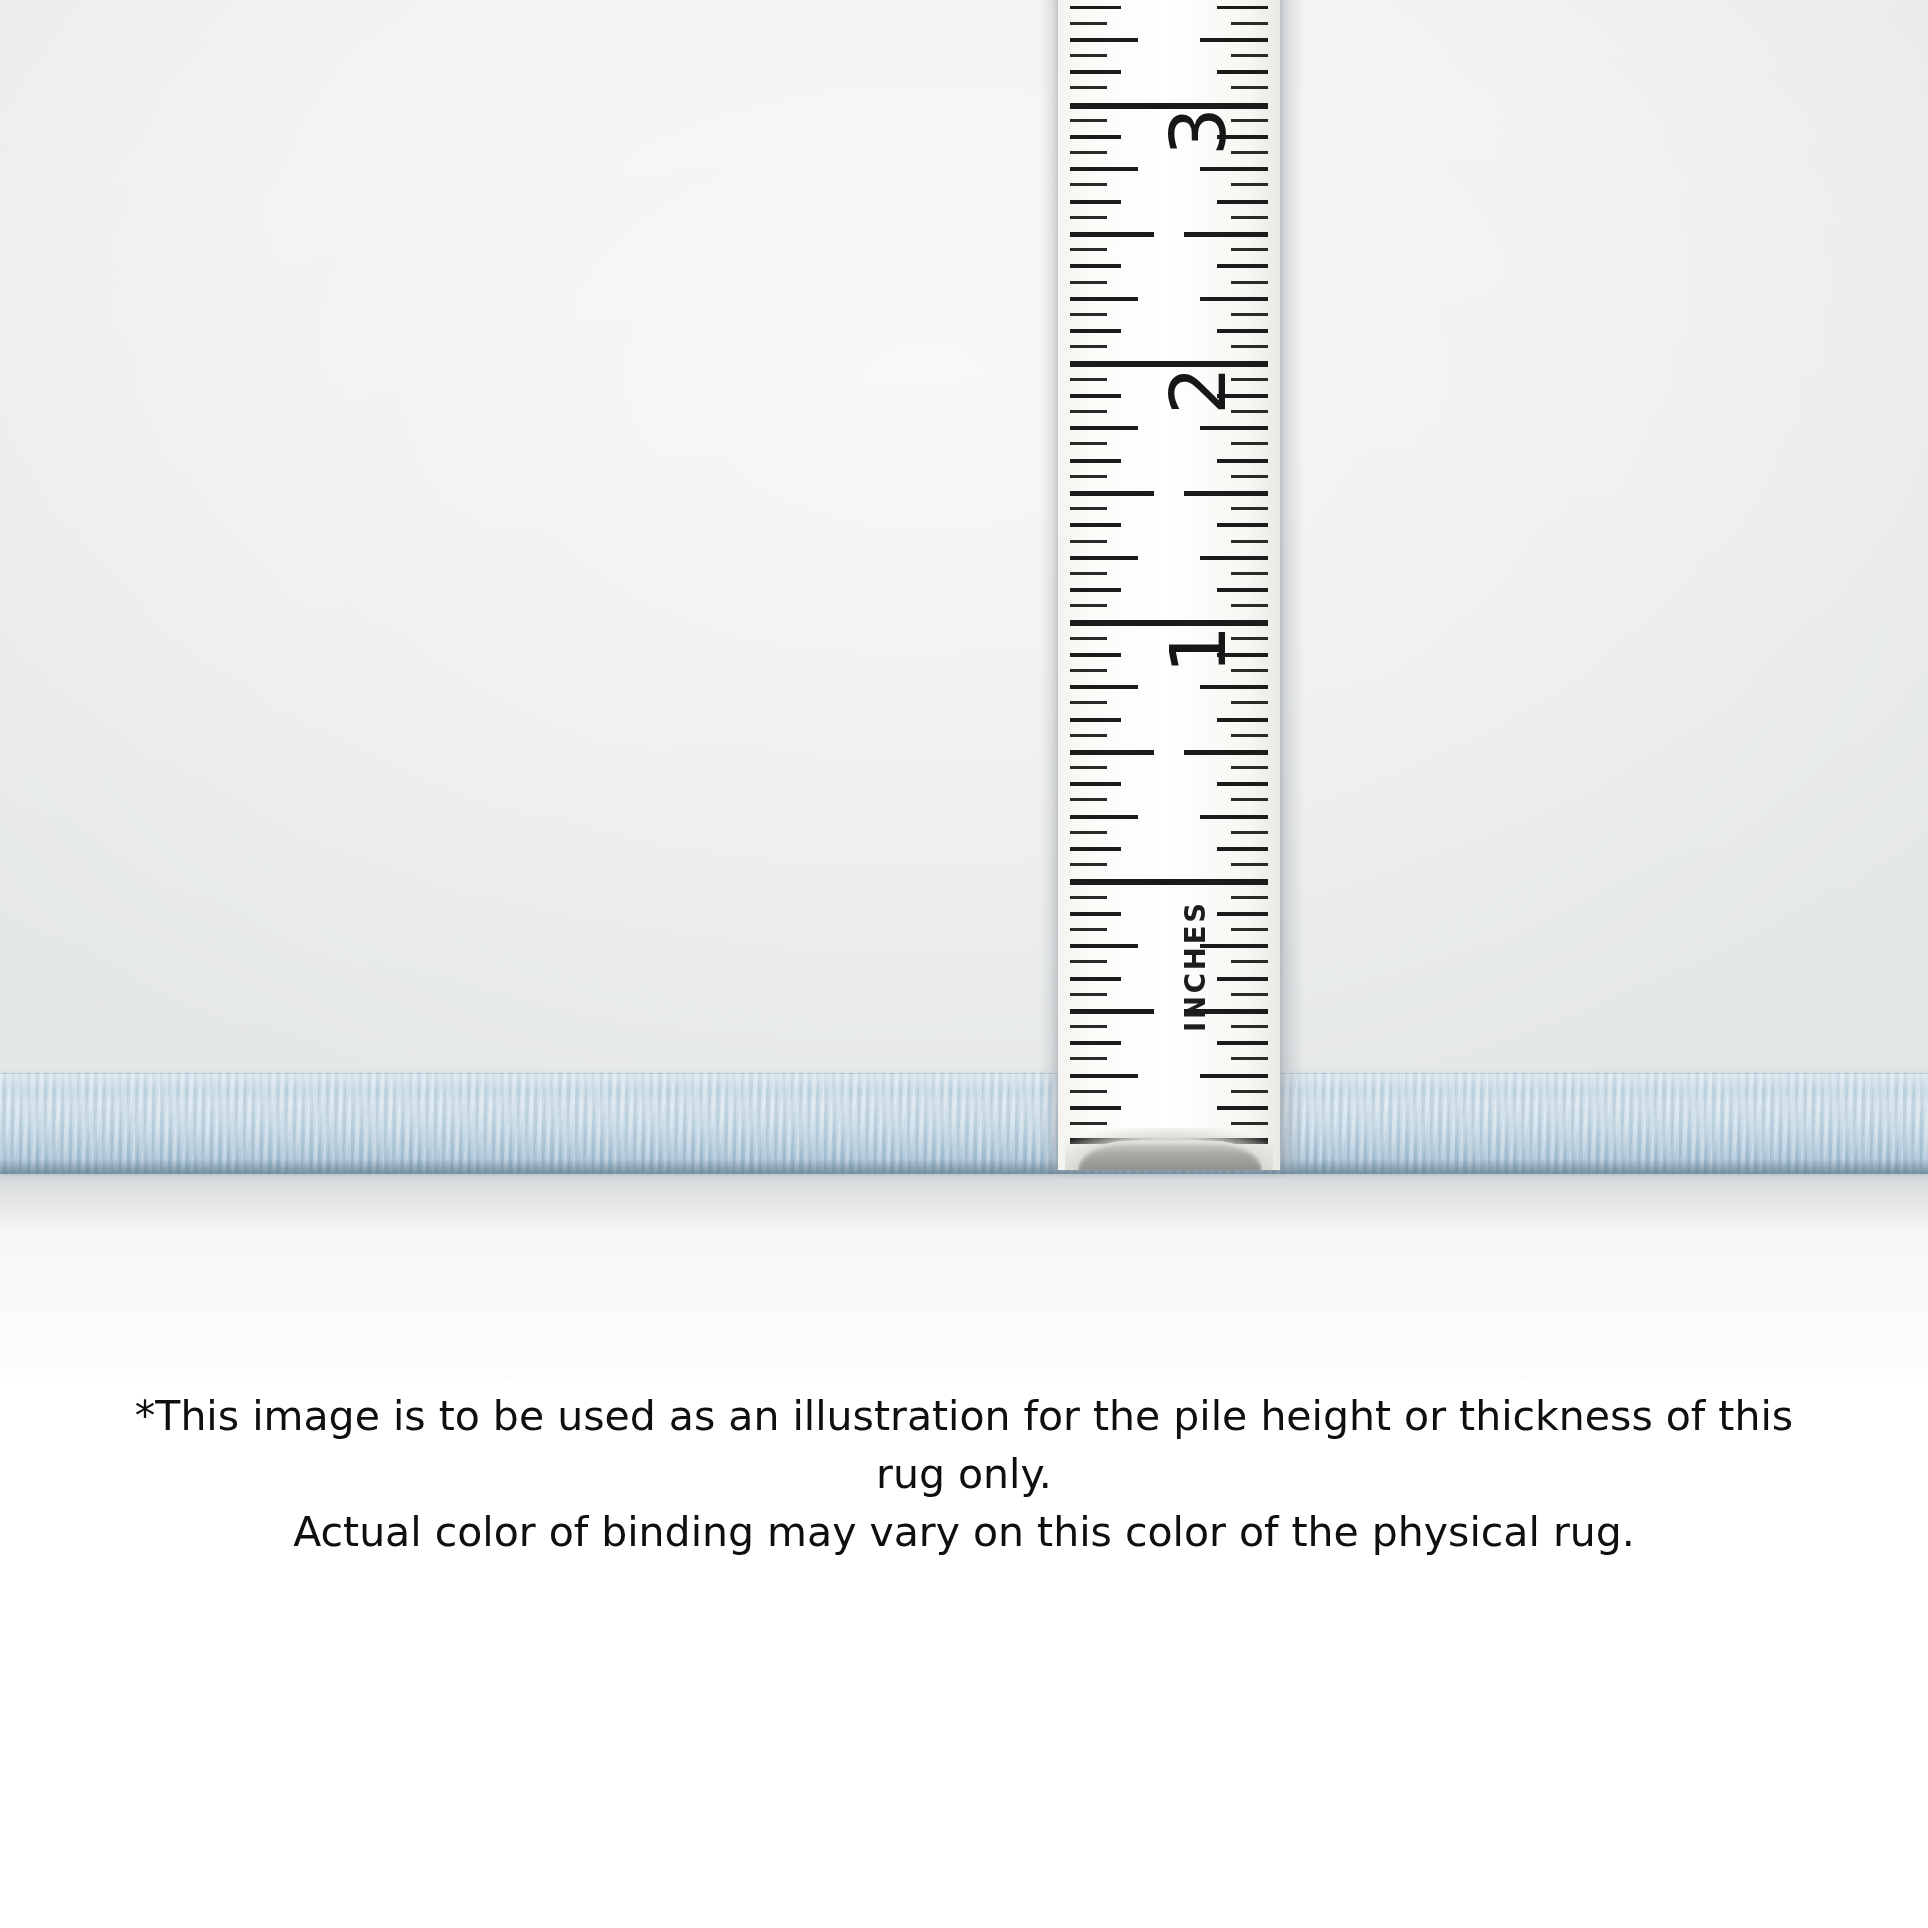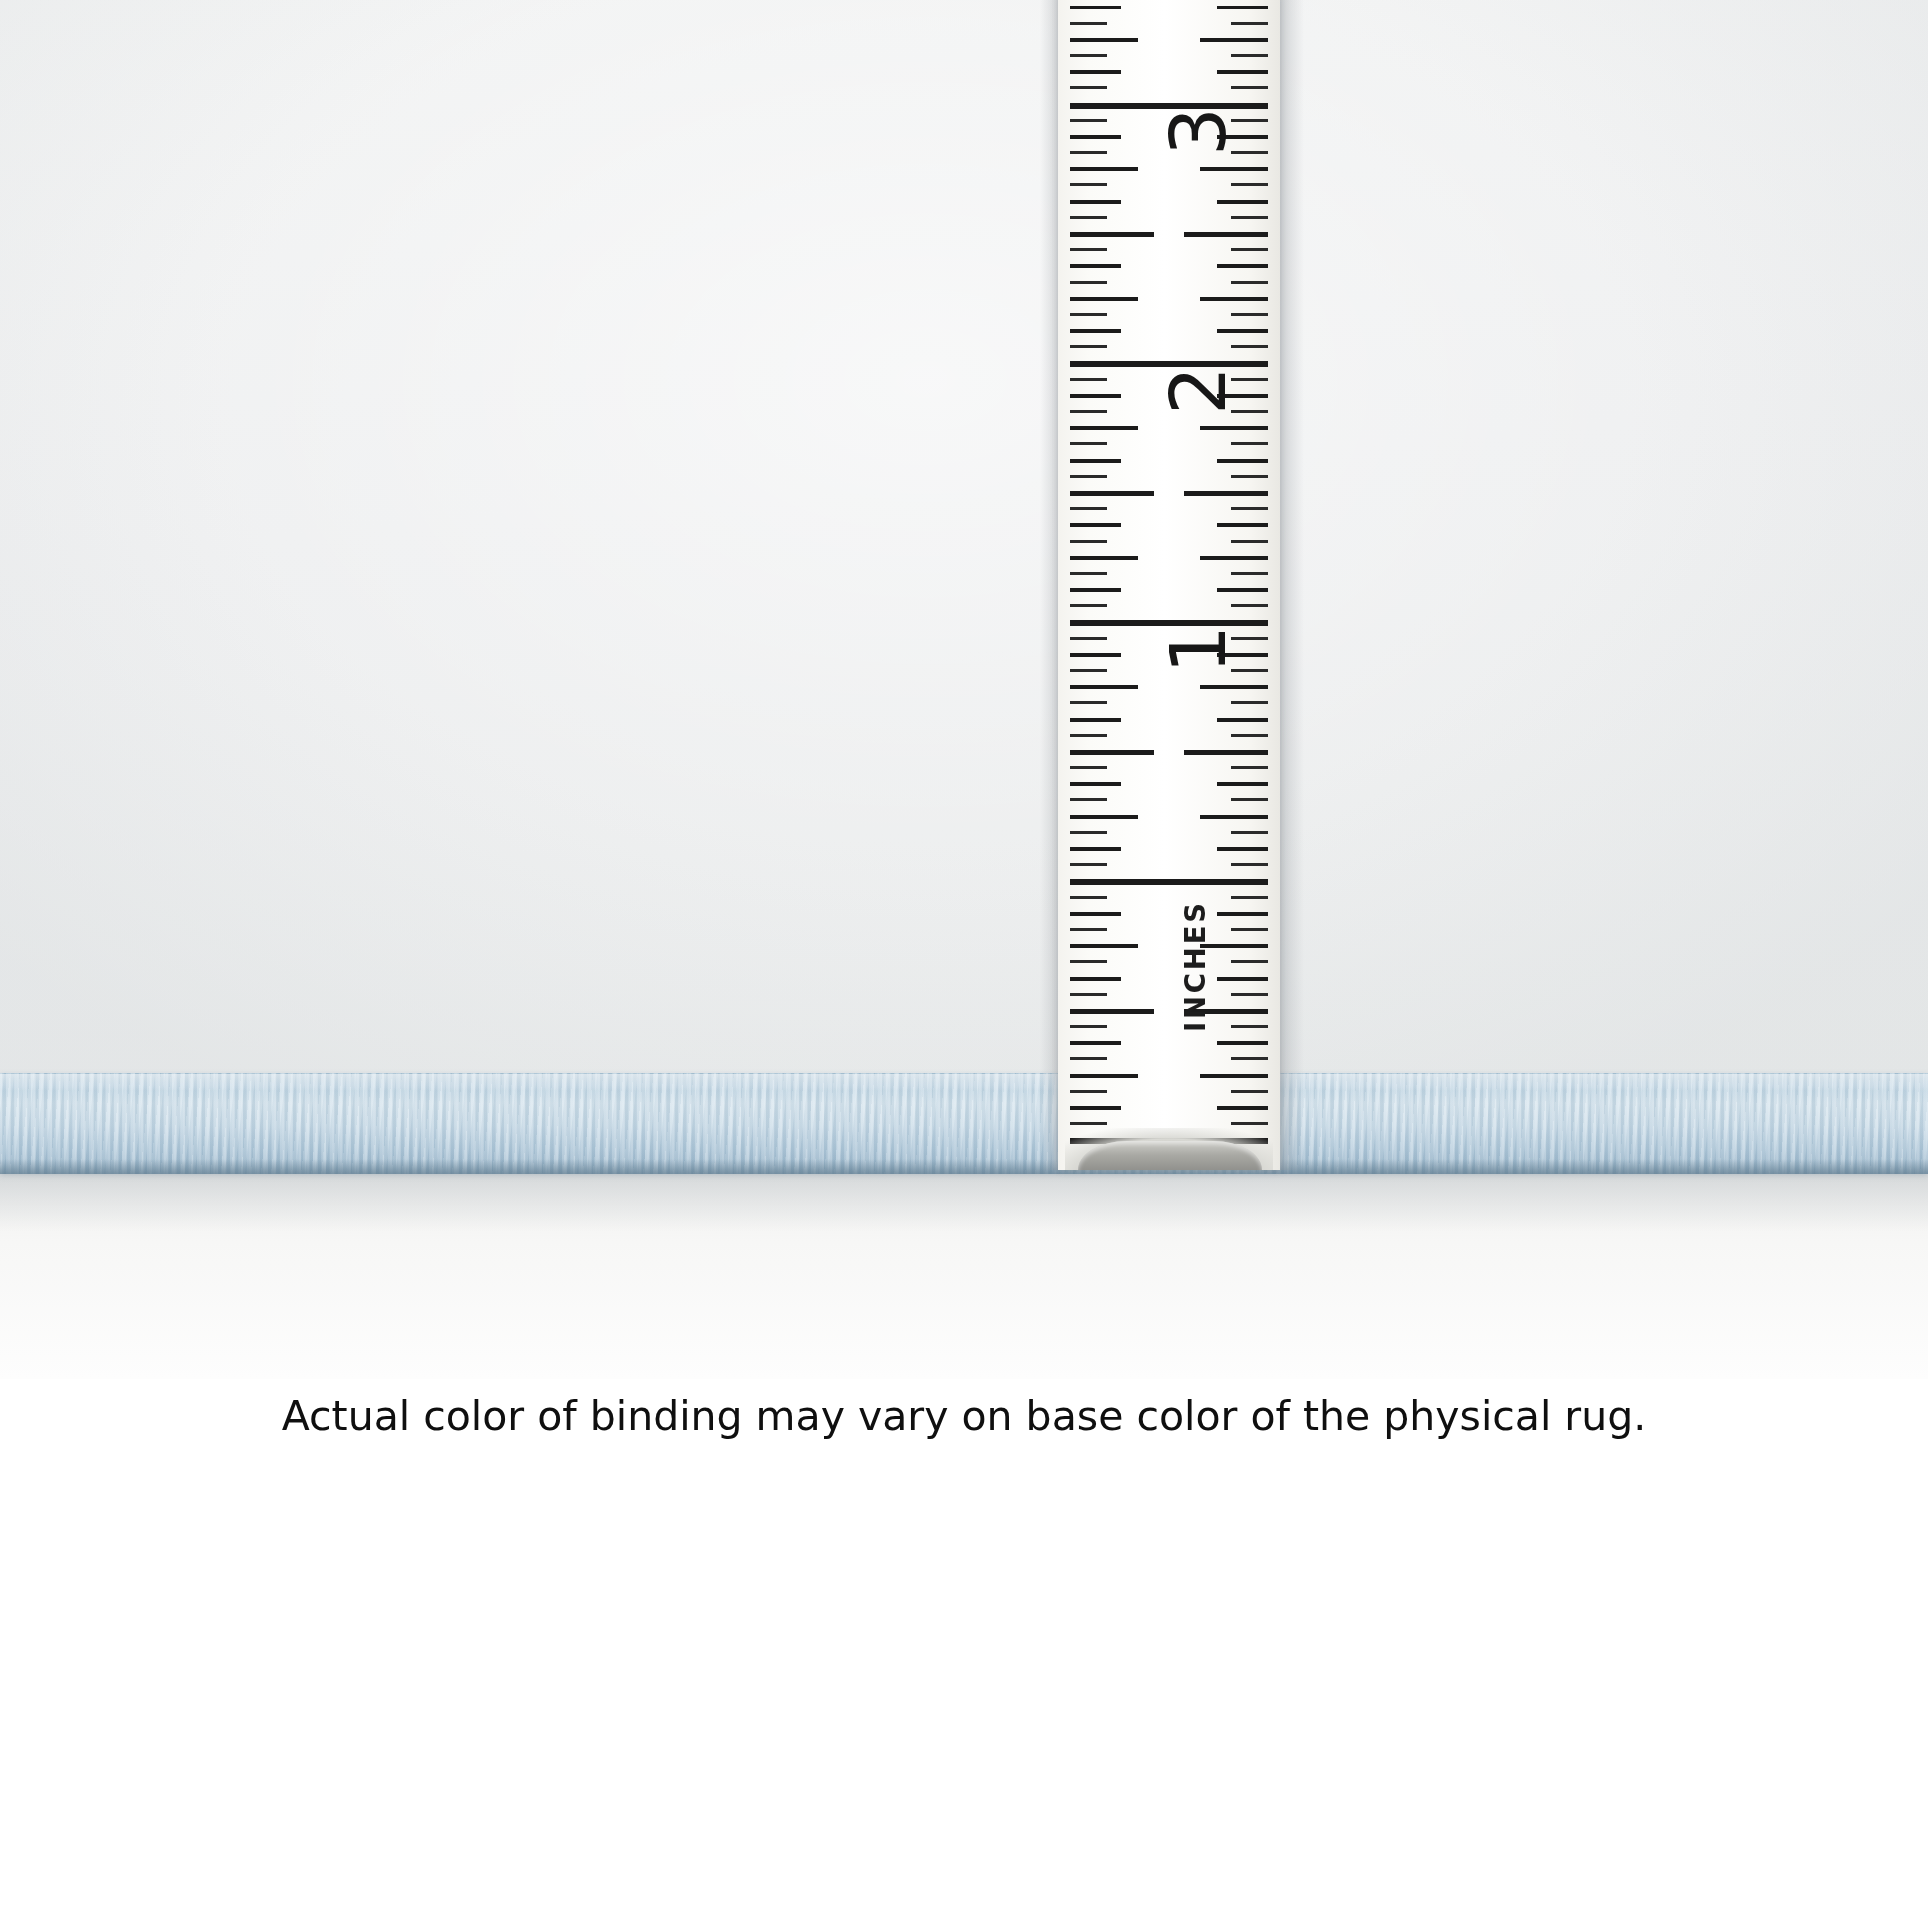--- a/index.html
+++ b/index.html
@@ -412,17 +412,18 @@
     <div class="ruler-num" style="top:419px;">2</div>
     <div class="ruler-num" style="top:160px;">3</div>
 
     <div class="ruler-inches-label">INCHES</div>
 
     <div class="ruler-tip"></div>
     <div class="ruler-tip-metal"></div>
   </div>
 
   <div class="caption">
-    <span class="line">Actual color of binding may vary on base color of the physical rug.</span>
+    <span class="line">*This image is to be used as an illustration for the pile height or thickness of this rug only.</span>
+    <span class="line">Actual color of binding may vary on this color of the physical rug.</span>
   </div>
 
 </div>
 
 
 </body></html>

